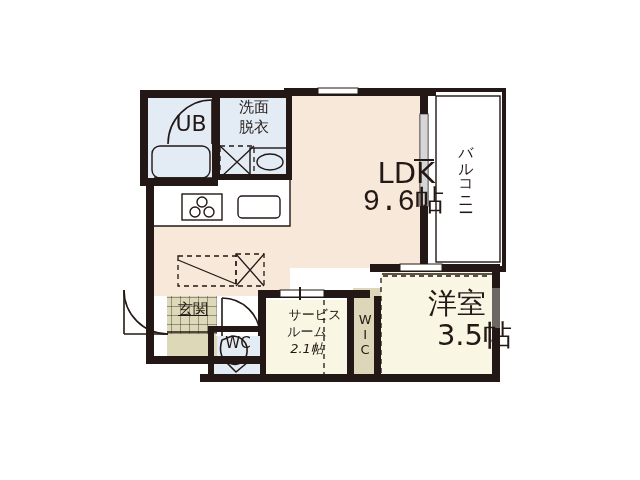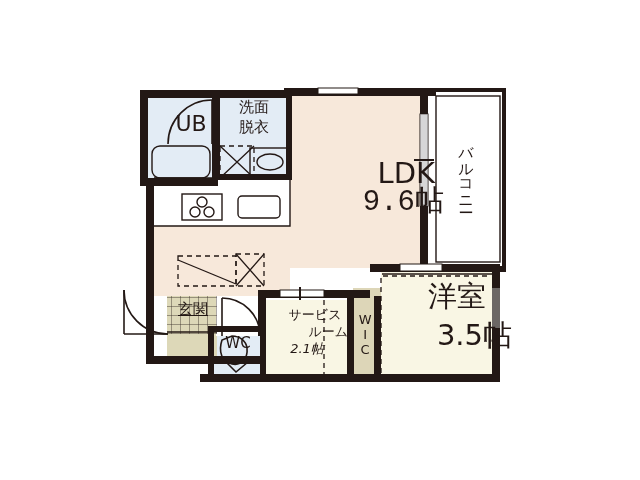--- a/index.html
+++ b/index.html
@@ -202,25 +202,25 @@
       <rect width="9" height="9" fill="none"></rect>
       <path d="M0,0 L9,0 M0,0 L0,9" stroke="#231815" stroke-width="0.9"></path>
     </pattern>
   </defs>
   <rect x="167" y="296" width="50" height="38" fill="url(#tilehatch)" opacity="0.85"></rect>
 </svg>
 
 <div class="lbl big" style="left:325px; top:158px; width:110px;">LDK</div>
 <div class="lbl big" style="left:318px; top:188px; width:126px;font-family:Liberation Mono, monospace;">9.6帖</div>
 
-<div class="lbl big" style="left:390px; top:281px; width:96px;">洋室</div>
+<div class="lbl big" style="left:390px; top:288px; width:96px;">洋室</div>
 <div class="lbl big" style="left:406px; top:320px; width:106px;">3.5帖</div>
 
 <div class="lbl xsm" style="left:274px; top:308px; width:82px;">サービス</div>
-<div class="lbl xsm" style="left:266px; top:325px; width:82px;text-align:right;">ルーム</div>
+<div class="lbl xsm" style="left:266px; top:325px; width:82px;">ルーム</div>
 <div class="lbl xsm" style="left:266px; top:342px; width:82px;font-style:italic;">2.1帖</div>
 
 <div class="lbl sm vert" style="left:458px; top:110px; height:120px;">バルコニー</div>
 
 <div class="lbl med" style="left:148px; top:112px; width:58px;">UB</div>
 
 <div class="lbl sm" style="left:224px; top:100px; width:60px;">洗面</div>
 <div class="lbl sm" style="left:224px; top:120px; width:60px;">脱衣</div>
 
 <div class="lbl sm" style="left:214px; top:336px; width:48px;">WC</div>

